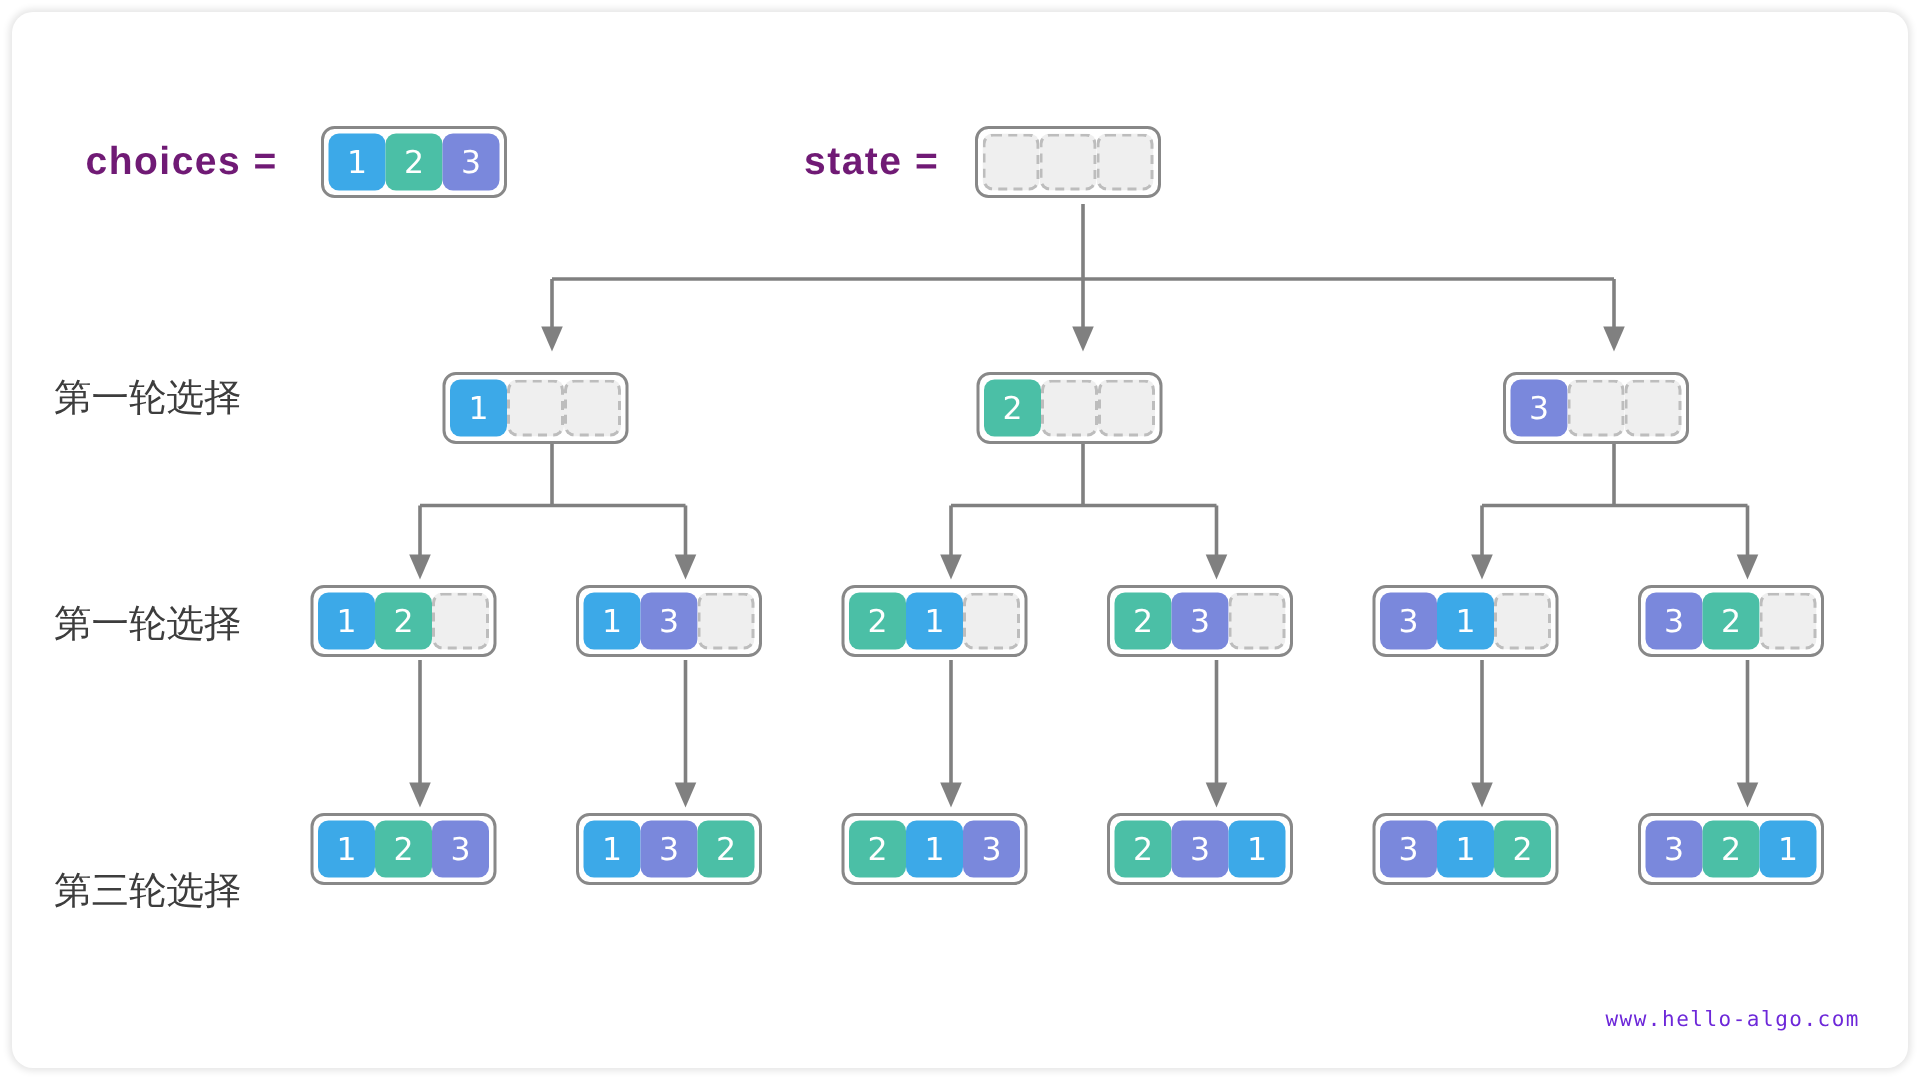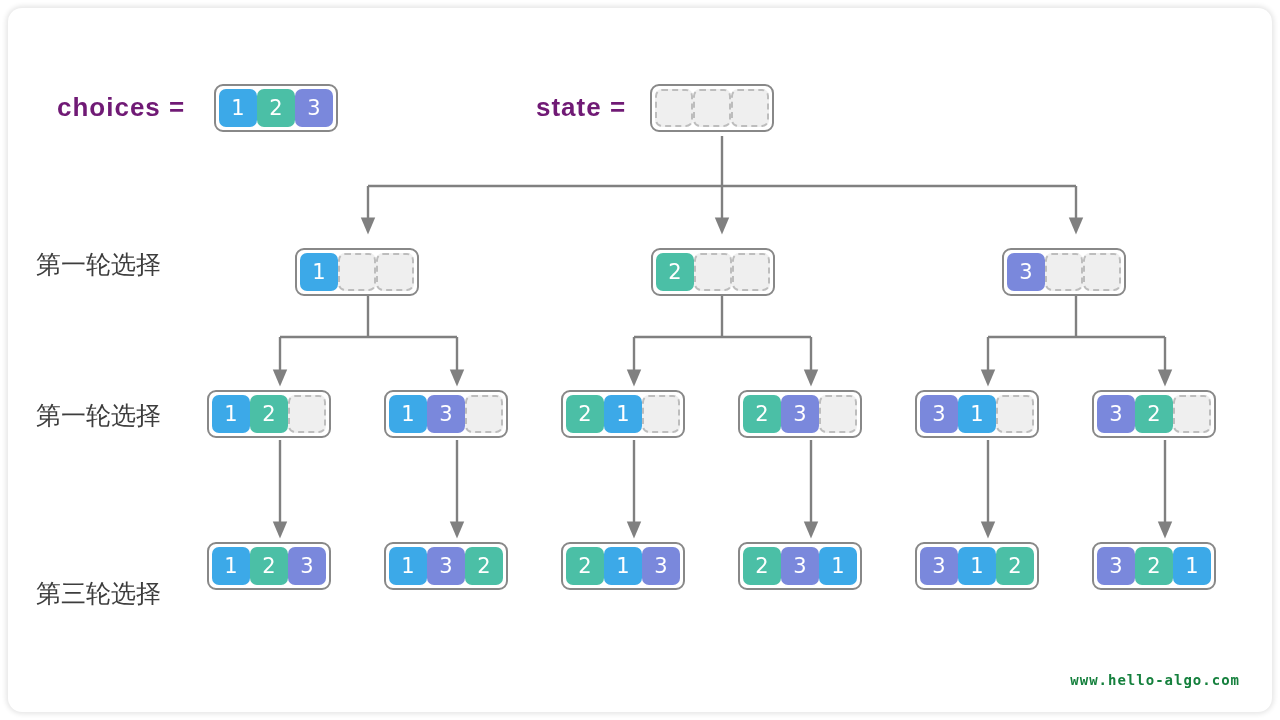--- a/index.html
+++ b/index.html
@@ -58,24 +58,23 @@
     font-size: 25px;
     color: #3d3d3d;
     white-space: nowrap;
   }
   .watermark {
     position: absolute;
     right: 40px;
     bottom: 32px;
     font-family: "DejaVu Sans Mono", "Liberation Mono", monospace;
     font-size: 14px;
-    color: #15803d;
+    color: #6d28d9;
     letter-spacing: 1px;
     white-space: nowrap;
-    font-weight: bold;
   }
 
   
   .array {
     position: absolute;
     display: flex;
     flex-direction: row;
     align-items: center;
     box-sizing: border-box;
     border: 2px solid #888888;

